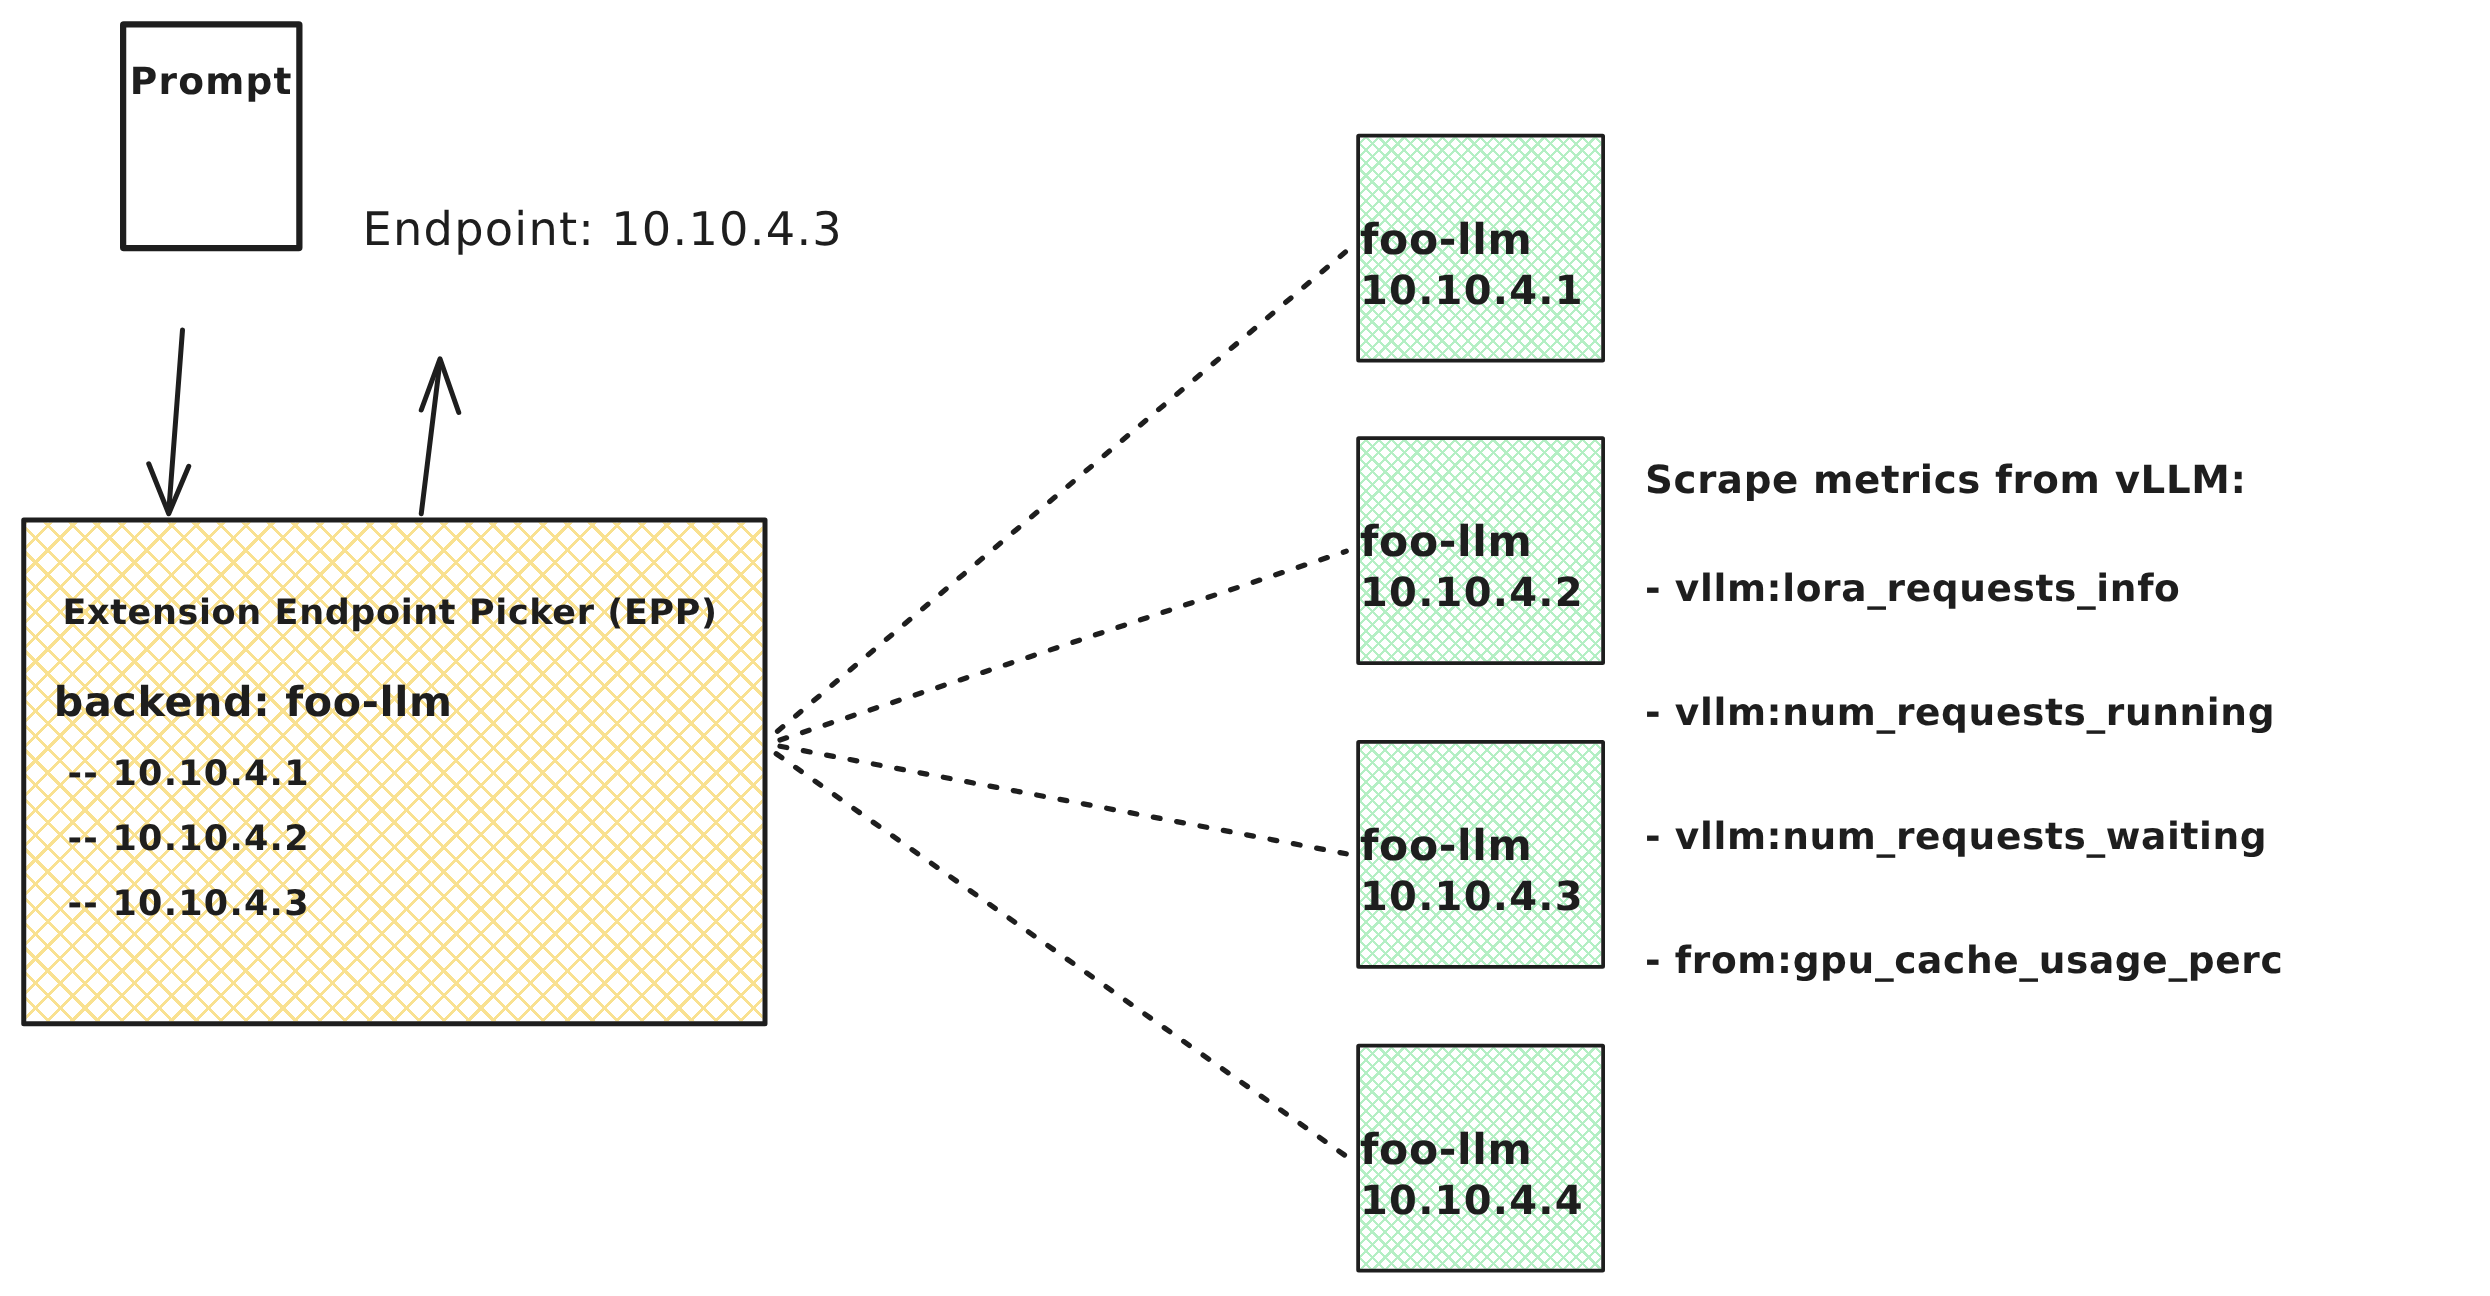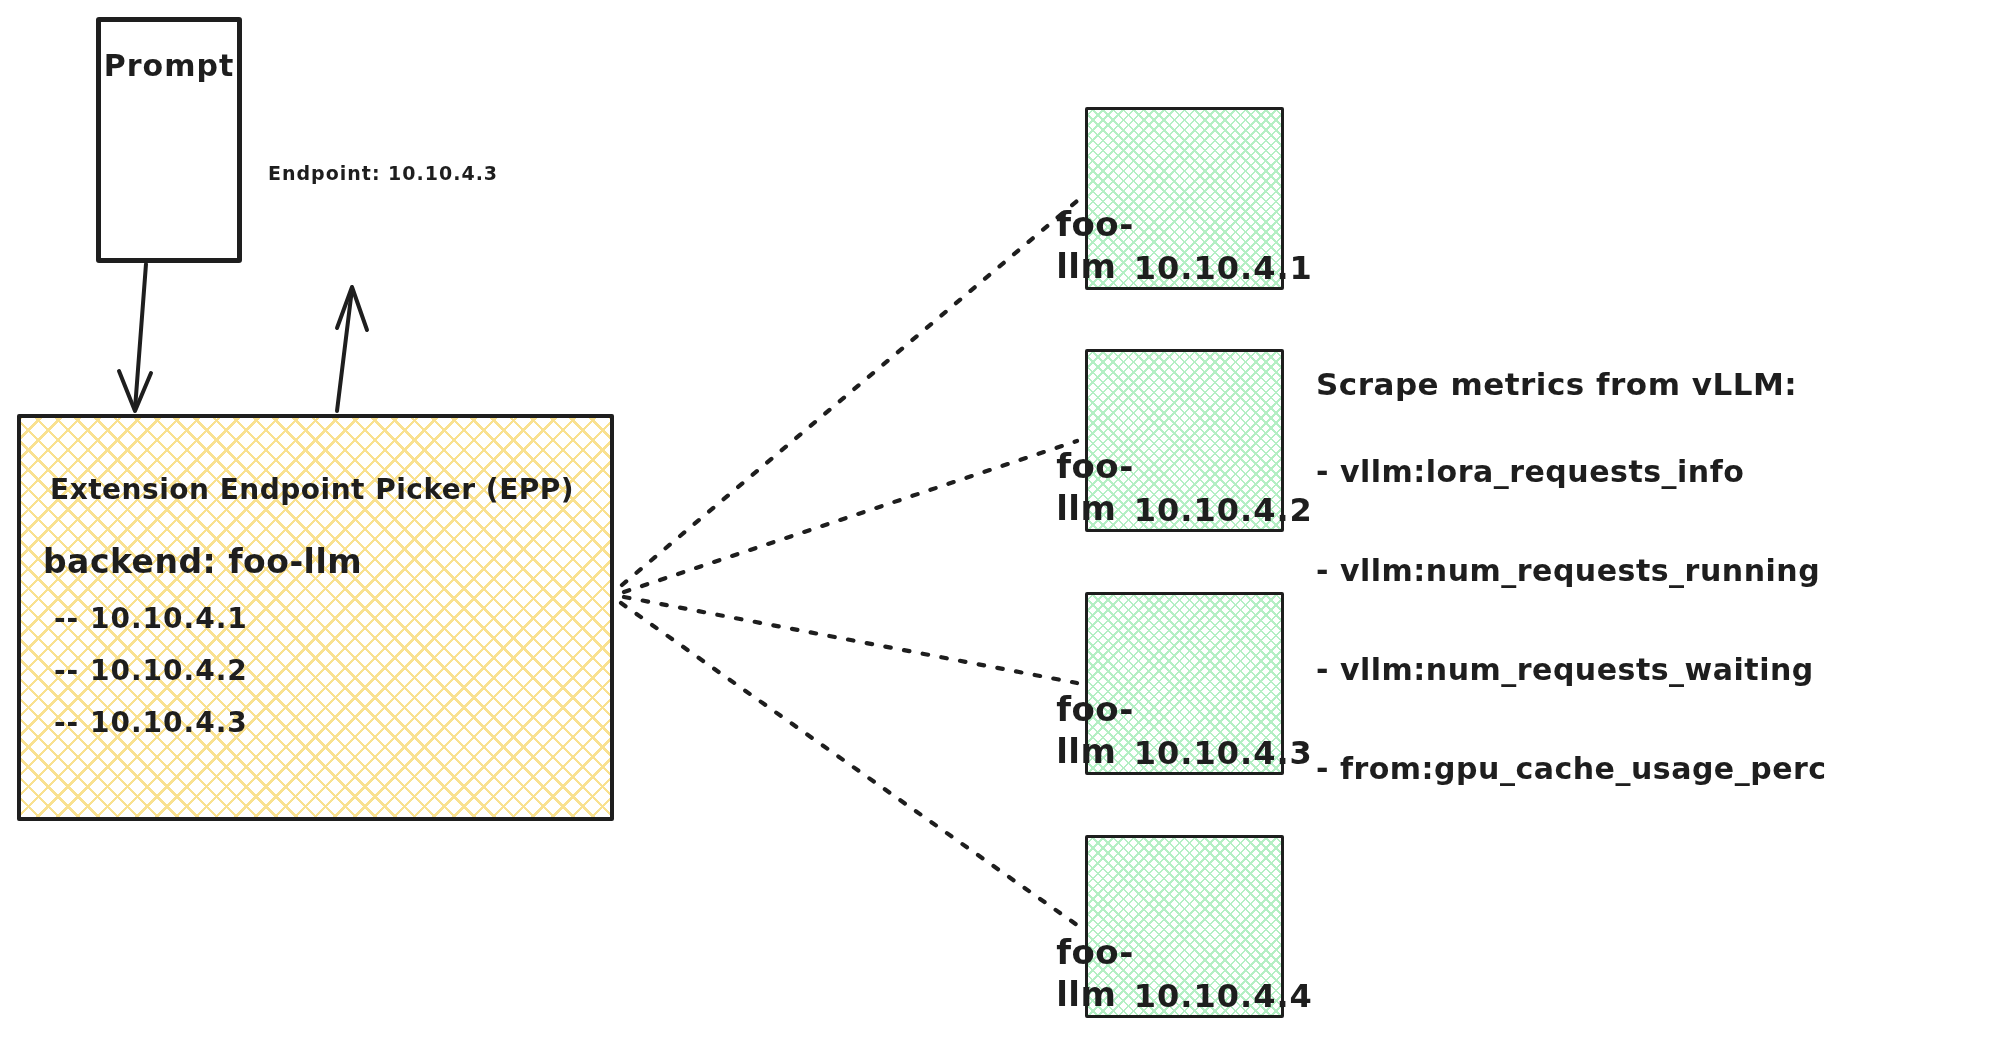--- a/index.html
+++ b/index.html
@@ -3,30 +3,30 @@
 <meta charset="utf-8">
 <style>
   * { margin: 0; padding: 0; box-sizing: border-box; }
   html, body { width: 1992px; height: 1037px; background: #ffffff; overflow: hidden; }
   body { font-family: "DejaVu Sans", sans-serif; color: #1e1e1e; position: relative; }
 
   .canvas { position: absolute; inset: 0; width: 1992px; height: 1037px; }
 
   
   .prompt-box {
-    position: absolute; left: 96px; top: 17px; width: 146px; height: 246px;
+    position: absolute; left: 96px; top: 17px; width: 146px; height: 184px;
     border: 5px solid #1e1e1e; border-radius: 3px; background: #ffffff;
     text-align: center; padding-top: 26px;
     font-size: 30px; font-weight: 600; letter-spacing: 1px;
   }
 
   
   .endpoint-label {
-    position: absolute; left: 268px; top: 162px;
-    font-size: 19px; font-weight: 700; letter-spacing: 1px; white-space: nowrap;
+    position: absolute; left: 290px; top: 162px;
+    font-size: 37px; font-weight: 400; letter-spacing: 1px; white-space: nowrap;
   }
 
   
   .epp-box {
     position: absolute; left: 17px; top: 414px; width: 597px; height: 407px;
     border: 4.5px solid #1e1e1e; border-radius: 2px;
     background-color: #ffffff;
     background-image:
       repeating-linear-gradient(45deg,  transparent 0 11.5px, var(--yhatch) 11.5px 14px),
       repeating-linear-gradient(-45deg, transparent 0 11.5px, var(--yhatch) 11.5px 14px);
@@ -46,21 +46,21 @@
   .epp-endpoints .epp-endpoint { height: 52px; line-height: 52px; white-space: nowrap; }
 
   
   .backend-box {
     position: absolute; left: 1085px; width: 199px; height: 183px;
     border: 3.5px solid #1e1e1e; border-radius: 2px;
     background-color: #ffffff;
     background-image:
       repeating-linear-gradient(45deg,  transparent 0 5.4px, var(--ghatch) 5.4px 7.2px),
       repeating-linear-gradient(-45deg, transparent 0 5.4px, var(--ghatch) 5.4px 7.2px);
-    display: flex; flex-direction: row; align-items: flex-end; justify-content: center;
+    display: flex; flex-direction: column; align-items: flex-start; justify-content: center;
     padding-top: 24px;
   }
   .backend-box.b1 { top: 107px; }
   .backend-box.b2 { top: 349px; }
   .backend-box.b3 { top: 592px; }
   .backend-box.b4 { top: 835px; }
   .backend-name { font-size: 34px; font-weight: 600; line-height: 42px; letter-spacing: 0.5px; }
   .backend-ip   { font-size: 32px; font-weight: 600; line-height: 38px; letter-spacing: 1px; }
 
   

